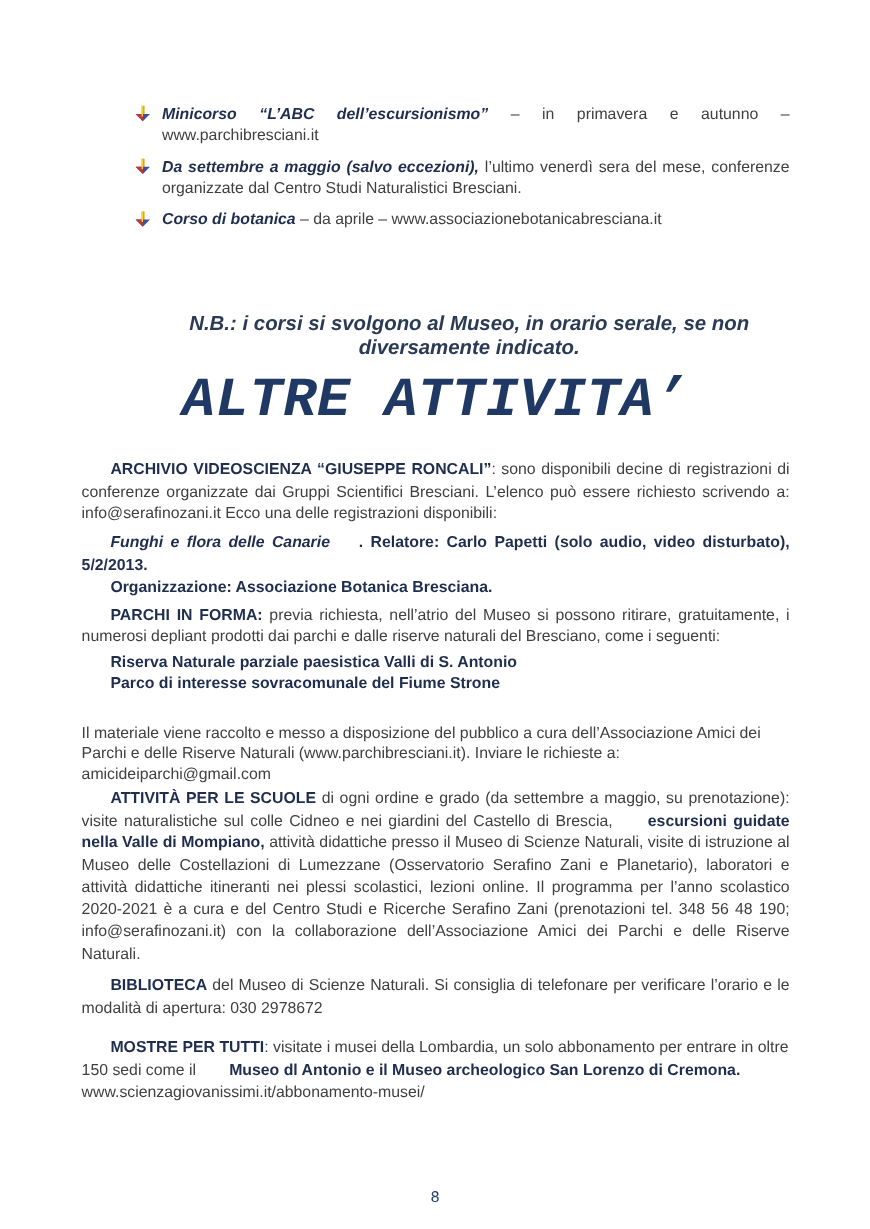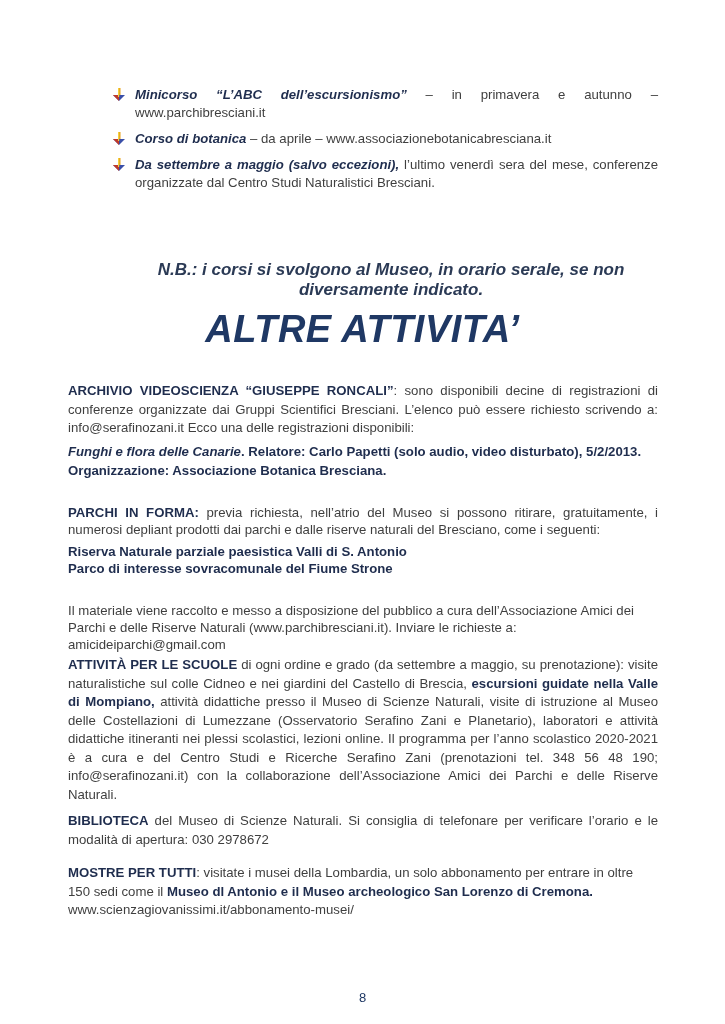--- a/index.html
+++ b/index.html
@@ -14,24 +14,24 @@
   .bullets li .bi { font-weight: bold; font-style: italic; color: #1f2d4e; margin-top: 32px; }
   .bullet-icon {
     position: absolute; left: 0; top: 2px; width: 14px; height: 14px;
   }
   .nb {
     position: absolute; left: 131px; top: 260px; width: 520px;
     font-weight: bold; font-style: italic; color: #2b3a55; font-size: 17px; text-align: center;
   }
   .title {
     position: absolute; left: 0; width: 725px; top: 308px; text-align: center;
-    font-size: 38px; font-weight: bold; font-style: italic; color: #1f3864; letter-spacing: 0.5px;
+    font-size: 46px; font-weight: bold; font-style: italic; color: #1f3864; letter-spacing: 0.5px; font-family: Liberation Mono, monospace;
   }
   .para { position: absolute; left: 68px; width: 590px; line-height: 18.5px; text-align: justify; margin: 0; }
-  .para .bd { font-weight: bold; color: #1f2d4e; }
+  .para .bd { font-weight: bold; color: #1f2d4e; margin-left: 24px; }
   .para .it { font-style: italic; }
   .page-num { position: absolute; top: 990px; left: 0; width: 725px; text-align: center; color: #1f3864; font-size: 13px; }
   .blk { display: block; }
 </style>
 </head>
 <body>
 
 <ul class="bullets">
   <li>
     <span class="bullet-icon">
@@ -46,32 +46,32 @@
   </li>
   <li>
     <span class="bullet-icon">
       <svg width="14" height="14" viewBox="0 0 14 14">
           <rect x="6" y="0" width="2.5" height="9" fill="#e8a21c"></rect>
           <polygon points="1,7 13,7 7,13" fill="#3a4fa8"></polygon>
           <polygon points="1,7 7,7 7,13" fill="#c0392b"></polygon>
           <rect x="6" y="0" width="1.2" height="9" fill="#f4d03f"></rect>
         </svg>
     </span>
-    <span class="bi">Corso di botanica</span><span> – da aprile – www.associazionebotanicabresciana.it</span>
+    <span class="bi">Da settembre a maggio (salvo eccezioni),</span><span> l’ultimo venerdì sera del mese, conferenze organizzate dal Centro Studi Naturalistici Bresciani.</span>
   </li>
   <li>
     <span class="bullet-icon">
       <svg width="14" height="14" viewBox="0 0 14 14">
           <rect x="6" y="0" width="2.5" height="9" fill="#e8a21c"></rect>
           <polygon points="1,7 13,7 7,13" fill="#3a4fa8"></polygon>
           <polygon points="1,7 7,7 7,13" fill="#c0392b"></polygon>
           <rect x="6" y="0" width="1.2" height="9" fill="#f4d03f"></rect>
         </svg>
     </span>
-    <span class="bi">Da settembre a maggio (salvo eccezioni),</span><span> l’ultimo venerdì sera del mese, conferenze organizzate dal Centro Studi Naturalistici Bresciani.</span>
+    <span class="bi">Corso di botanica</span><span> – da aprile – www.associazionebotanicabresciana.it</span>
   </li>
 </ul>
 
 <div class="nb">N.B.: i corsi si svolgono al Museo, in orario serale, se non diversamente indicato.</div>
 
 <div class="title">ALTRE ATTIVITA’</div>
 
 <p class="para" style="top:382px;">
   <span class="bd">ARCHIVIO VIDEOSCIENZA “GIUSEPPE RONCALI”</span><span>: sono disponibili decine di registrazioni di conferenze organizzate dai Gruppi Scientifici Bresciani. L’elenco può essere richiesto scrivendo a: info@serafinozani.it  Ecco una delle registrazioni disponibili:</span>
 </p>

